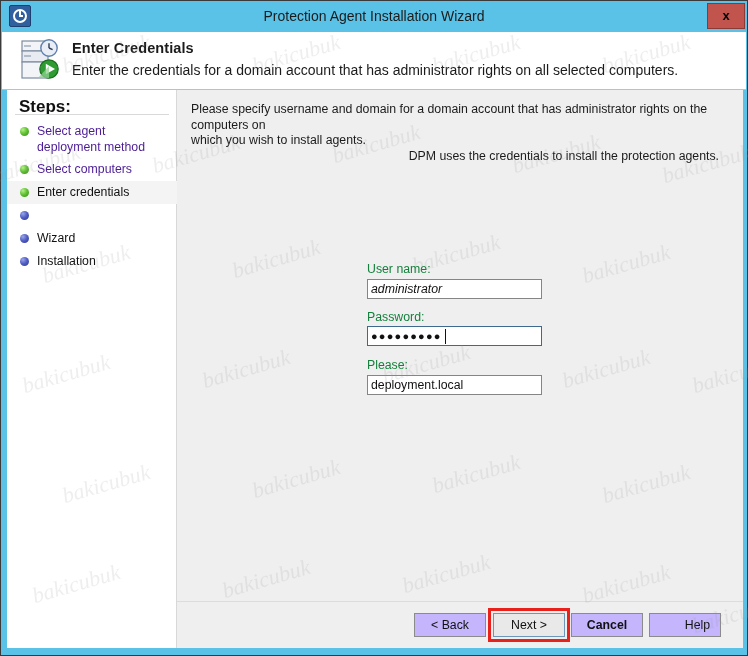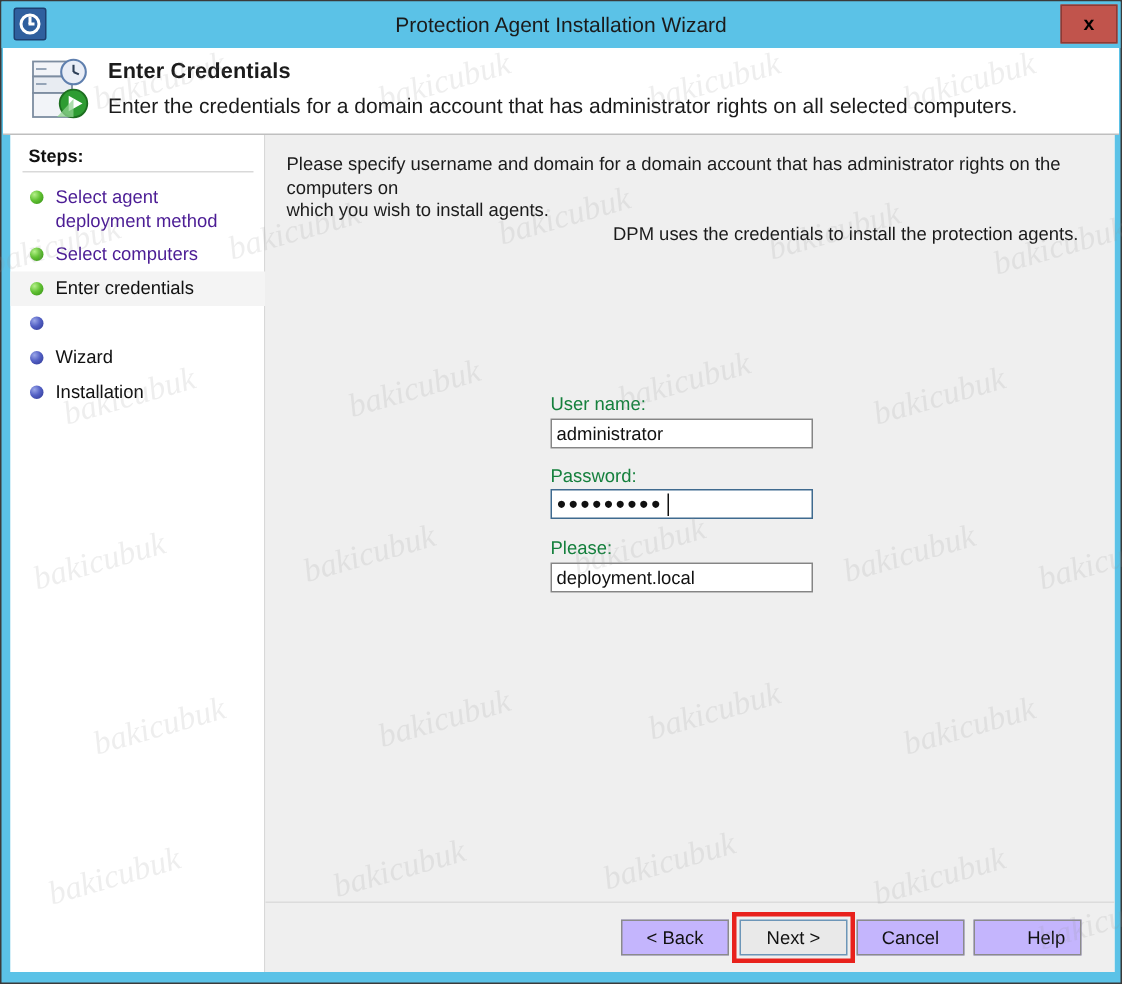--- a/index.html
+++ b/index.html
@@ -81,21 +81,21 @@
   }
   
   #sidebar{
     position:absolute;left:0;top:0;width:170px;height:558px;
     background:#ffffff;
     border-right:1px solid #d8d8d8;
     box-sizing:border-box;
   }
   #steps-label{
     position:absolute;left:12px;top:7px;
-    font-size:12px;font-weight:bold;color:#111;
+    font-size:17px;font-weight:bold;color:#111;
   }
   #steps-rule{
     position:absolute;left:8px;top:24px;width:154px;height:1px;background:#d9d9d9;
   }
   #steps-list{
     position:absolute;left:0;top:30px;width:170px;
   }
   .step{
     position:relative;
     padding:3px 6px 3px 30px;
@@ -142,21 +142,21 @@
     font-size:12.3px;color:#111;
     line-height:18px;
     padding:0 3px;
     overflow:hidden;
     white-space:nowrap;
   }
   .field-box.focused{
     border:1px solid #3f6a8f;
   }
   #user-label{left:190px;top:172px;}
-  #user-input{left:190px;top:189px;}
+  #user-input{left:190px;top:189px;font-style:italic;}
   #pass-label{left:190px;top:220px;}
   #pass-input{left:190px;top:236px;letter-spacing:1.2px;font-size:11px;}
   #pass-caret{
     position:absolute;left:77px;top:2px;width:1px;height:15px;background:#111;
   }
   #domain-label{left:190px;top:268px;}
   #domain-input{left:190px;top:285px;}
   
   #buttonbar{
     position:absolute;left:170px;top:512px;width:566px;height:46px;
@@ -166,21 +166,21 @@
     position:absolute;top:11px;height:24px;width:72px;
     background:#c4b5fd;
     border:1px solid #8b8b8b;
     box-sizing:border-box;
     font-size:12.3px;color:#111;
     text-align:center;line-height:22px;
     cursor:pointer;
   }
   #btn-back{left:237px;}
   #btn-next{left:316px;border:1px solid #6d96b8;background:#e9e9e9;}
-  #btn-cancel{left:394px;}
+  #btn-cancel{left:394px;font-weight:bold;}
   #btn-help{left:472px;padding-left:25px;}
   #next-highlight{
     position:absolute;left:311px;top:6px;width:82px;height:34px;
     border:3px solid #e8211c;
     box-sizing:border-box;
     pointer-events:none;
   }
   
   .wm{
     position:absolute;

